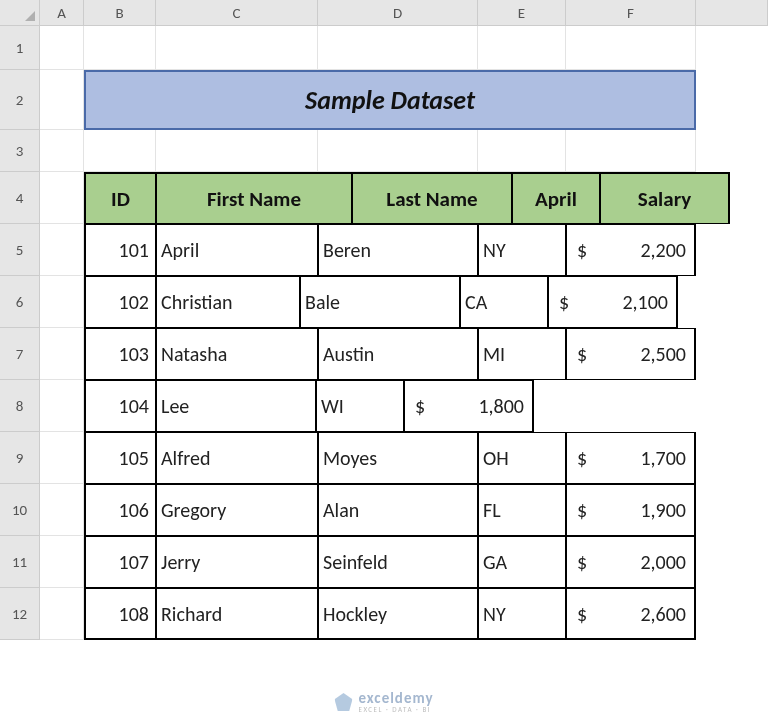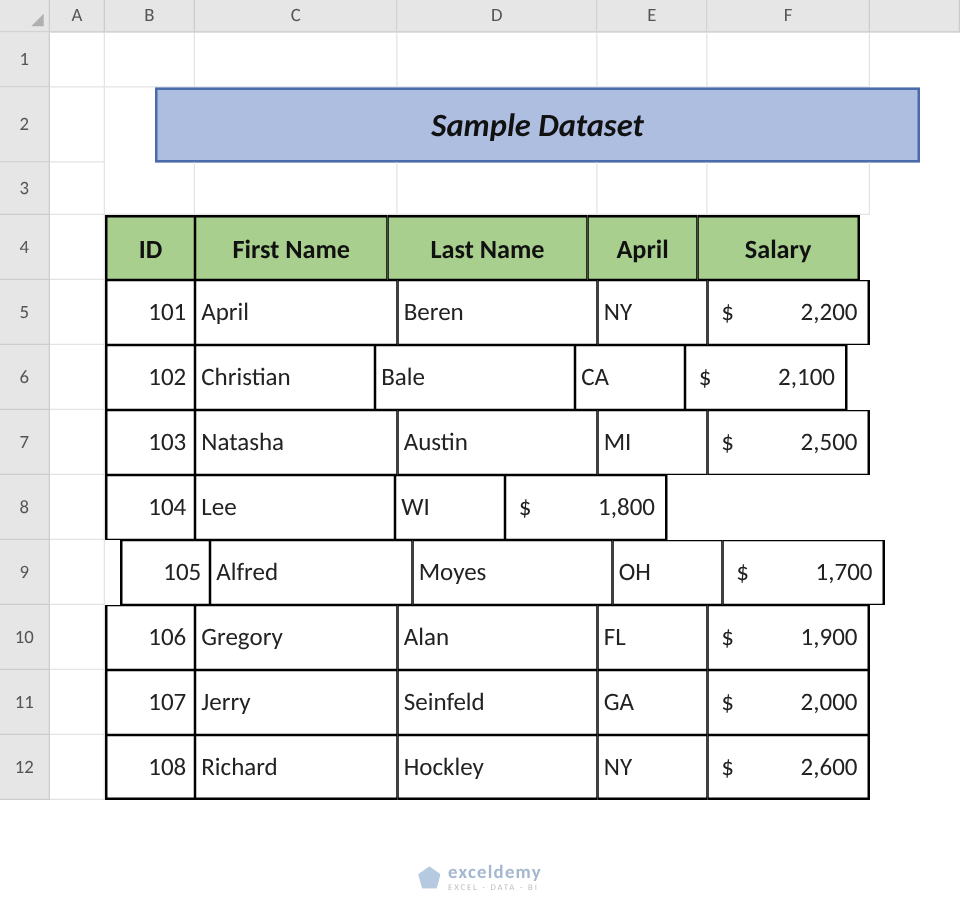--- a/index.html
+++ b/index.html
@@ -168,36 +168,36 @@
 
   <div class="grid" id="grid">
       <div class="grid-row" style="height: 44px;">
         <div class="cell" style="width: 44px; height: 44px;"></div>
         <div class="cell" style="width: 72px; height: 44px;"></div>
         <div class="cell" style="width: 162px; height: 44px;"></div>
         <div class="cell" style="width: 160px; height: 44px;"></div>
         <div class="cell" style="width: 88px; height: 44px;"></div>
         <div class="cell" style="width: 130px; height: 44px;"></div>
       </div>
-      <div class="grid-row" style="height: 60px; gap: 40px;">
+      <div class="grid-row" style="height: 60px;">
         <div class="cell" style="width: 44px; height: 60px;"></div>
         <div class="cell title-merge" style="width: 612px; height: 60px;">Sample Dataset</div>
       </div>
       <div class="grid-row" style="height: 42px;">
         <div class="cell" style="width: 44px; height: 42px;"></div>
         <div class="cell" style="width: 72px; height: 42px;"></div>
         <div class="cell" style="width: 162px; height: 42px;"></div>
         <div class="cell" style="width: 160px; height: 42px;"></div>
         <div class="cell" style="width: 88px; height: 42px;"></div>
         <div class="cell" style="width: 130px; height: 42px;"></div>
       </div>
       <div class="grid-row" style="height: 52px;">
         <div class="cell" style="width: 44px; height: 52px;"></div>
         <div class="cell thead b bt2 bl2" style="width: 72px; height: 52px;">ID</div>
-        <div class="cell thead b bt2" style="width: 154px; height: 52px;">First Name</div>
+        <div class="cell thead b bt2" style="width: 196px; height: 52px;">First Name</div>
         <div class="cell thead b bt2" style="width: 160px; height: 52px;">Last Name</div>
         <div class="cell thead b bt2" style="width: 88px; height: 52px;">April</div>
         <div class="cell thead b bt2 br2" style="width: 130px; height: 52px;">Salary</div>
       </div>
       <div class="grid-row" style="height: 52px;">
         <div class="cell" style="width: 44px; height: 52px;"></div>
         <div class="cell b right bl2" style="width: 72px; height: 52px;">101</div>
         <div class="cell b left" style="width: 162px; height: 52px;">April</div>
         <div class="cell b left" style="width: 160px; height: 52px;">Beren</div>
         <div class="cell b left" style="width: 88px; height: 52px;">NY</div>
@@ -233,21 +233,21 @@
         <div class="cell b right bl2" style="width: 72px; height: 52px;">104</div>
         <div class="cell b left" style="width: 160px; height: 52px;">Lee</div>
         <div class="cell b left" style="width: 88px; height: 52px;">WI</div>
         <div class="cell b salary br2" style="width: 130px; height: 52px;">
           <span>$</span>
           <span>1,800</span>
         </div>
       </div>
       <div class="grid-row" style="height: 52px;">
         <div class="cell" style="width: 44px; height: 52px;"></div>
-        <div class="cell b right bl2" style="width: 72px; height: 52px; margin-left: 12px;">105</div>
+        <div class="cell b right bl2" style="width: 72px; height: 52px;">105</div>
         <div class="cell b left" style="width: 162px; height: 52px;">Alfred</div>
         <div class="cell b left" style="width: 160px; height: 52px;">Moyes</div>
         <div class="cell b left" style="width: 88px; height: 52px;">OH</div>
         <div class="cell b salary br2" style="width: 130px; height: 52px;">
           <span>$</span>
           <span>1,700</span>
         </div>
       </div>
       <div class="grid-row" style="height: 52px;">
         <div class="cell" style="width: 44px; height: 52px;"></div>

